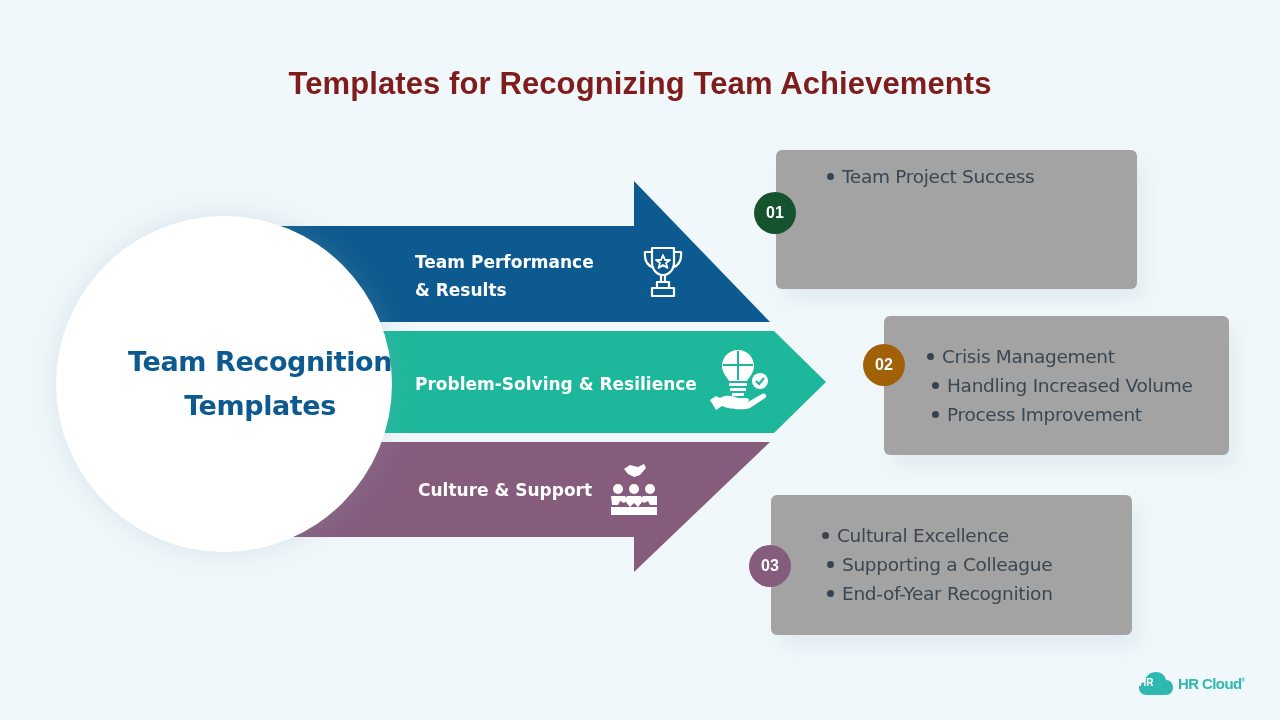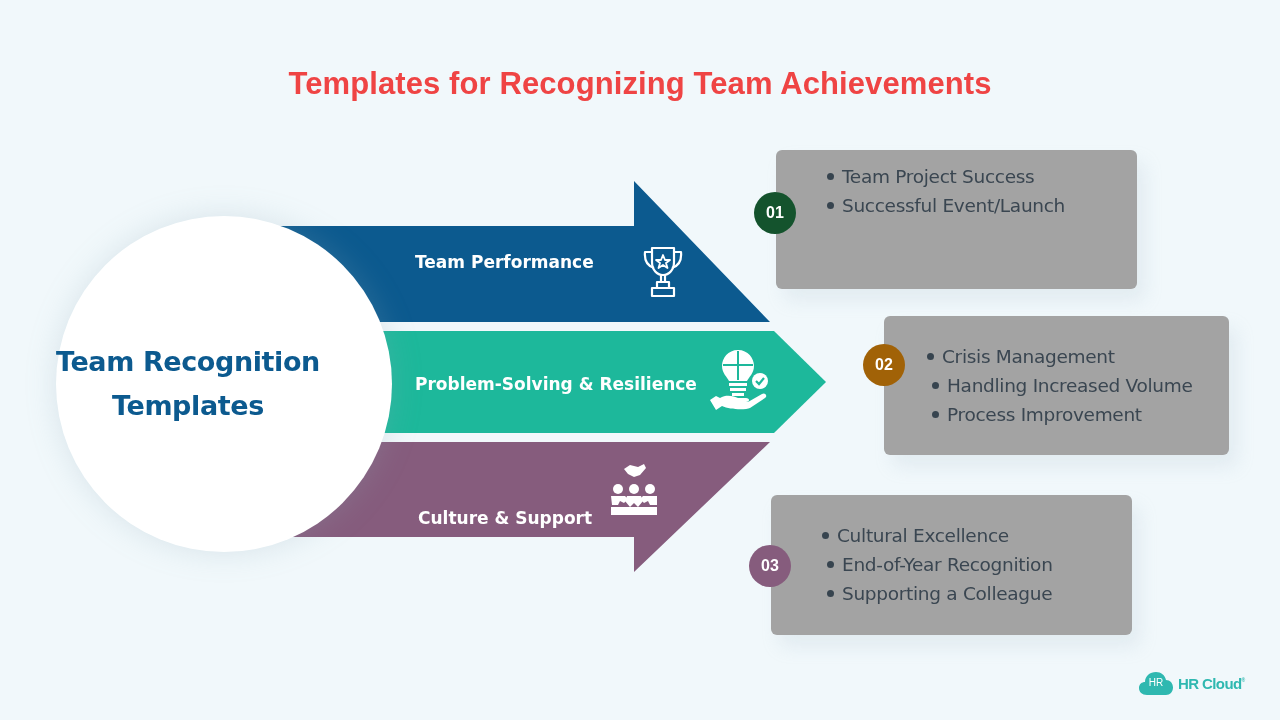--- a/index.html
+++ b/index.html
@@ -9,41 +9,41 @@
       font-family: "Liberation Sans", sans-serif;
       position: relative;
     }
     .page-title {
       position: absolute;
       left: 0; top: 66px; width: 1280px;
       text-align: center;
       font-family: "Liberation Sans", sans-serif;
       font-weight: bold;
       font-size: 31px;
-      color: #ef4444;
+      color: #7f1d1d;
       letter-spacing: 0.1px;
     }
     .arrows-svg { position: absolute; left: 0; top: 0; }
     .band-label {
       position: absolute;
       color: #ffffff;
       font-family: "DejaVu Sans", sans-serif;
       font-weight: bold;
       font-size: 17px;
       line-height: 28px;
     }
     .band-icon { position: absolute; }
     .hub-circle {
       position: absolute;
       left: 56px; top: 216px;
       width: 336px; height: 336px;
       border-radius: 50%;
       background: #ffffff;
       box-shadow: 0 0 30px rgba(140,170,185,0.25);
-      display: flex; align-items: center; justify-content: flex-start;
+      display: flex; align-items: center; justify-content: flex-end;
       text-align: center;
     }
     .hub-title {
       color: #0c5a8f;
       font-family: "DejaVu Sans", sans-serif;
       font-weight: bold;
       font-size: 27px;
       line-height: 44px;
       letter-spacing: -0.4px;
     }
@@ -85,22 +85,22 @@
       position: absolute;
       left: 1139px; top: 671px;
       display: flex; align-items: center;
     }
     .logo-cloud {
       width: 34px; height: 24px;
       position: relative;
     }
     .logo-cloud .hr {
       position: absolute; left: 0; top: 6px; width: 34px;
-      text-align: center;
-      color: #fff; font-size: 10px; font-weight: normal;
+      text-align: left;
+      color: #fff; font-size: 10px; font-weight: bold;
       font-family: "Liberation Sans", sans-serif;
     }
     .logo-text {
       margin-left: 5px;
       color: #2fb8b0;
       font-family: "Liberation Sans", sans-serif;
       font-weight: bold;
       font-size: 15px;
       letter-spacing: -0.6px;
     }
@@ -115,25 +115,26 @@
 
   <polygon points="270,226 634,226 634,181 770,322 270,322" fill="#0c5a8f"></polygon>
 
   <polygon points="270,331 774,331 826,382 774,433 270,433" fill="#1db89b"></polygon>
 
   <polygon points="270,442 770,442 634,572 634,537 270,537" fill="#865c7d"></polygon>
 </svg>
 
 <div class="band-label" style="left:415px; top:248px;">
   <div>Team Performance</div>
+  <div>&amp; Results</div>
 </div>
 <div class="band-label" style="left:415px; top:370px;">
   <div>Problem-Solving &amp; Resilience</div>
 </div>
-<div class="band-label" style="left:418px; top:476px;margin-top:28px;">
+<div class="band-label" style="left:418px; top:476px;">
   <div>Culture &amp; Support</div>
 </div>
 
 <svg class="band-icon" style="left:640px; top:244px;" width="46" height="56" viewBox="0 0 46 56">
   <g fill="none" stroke="#ffffff" stroke-width="2.2" stroke-linejoin="round">
     <path d="M12 4 H34 V18 C34 26 29 31 23 31 C17 31 12 26 12 18 Z"></path>
     <path d="M12 8 H5 C4 18 8 22 14 24"></path>
     <path d="M34 8 H41 C42 18 38 22 32 24"></path>
     <path d="M21 31 V38 H25 V31"></path>
     <path d="M17 38 H29 V44 H17 Z"></path>
@@ -173,39 +174,38 @@
 <div class="hub-circle">
   <div class="hub-title">
     <div>Team Recognition</div>
     <div>Templates</div>
   </div>
 </div>
 
 <div class="card" style="left:776px; top:150px; width:361px; height:139px;">
   <ul style="left:51px; top:12px;">
     <li><span class="dot"></span><span>Team Project Success</span></li>
-    <li><span class="dot"></span><span>Successful Event/Launch</span></li>
   </ul>
 </div>
 <div class="badge" style="left:754px; top:192px; background:#14532d;">01</div>
 
 <div class="card" style="left:884px; top:316px; width:345px; height:139px;">
   <ul style="left:43px; top:26px;">
     <li><span class="dot"></span><span>Crisis Management</span></li>
     <li style="padding-left:5px;"><span class="dot"></span><span>Handling Increased Volume</span></li>
     <li style="padding-left:5px;"><span class="dot"></span><span>Process Improvement</span></li>
   </ul>
 </div>
 <div class="badge" style="left:863px; top:344px; background:#a16207;">02</div>
 
 <div class="card" style="left:771px; top:495px; width:361px; height:140px;">
   <ul style="left:51px; top:26px;">
     <li><span class="dot"></span><span>Cultural Excellence</span></li>
+    <li style="padding-left:5px;"><span class="dot"></span><span>Supporting a Colleague</span></li>
     <li style="padding-left:5px;"><span class="dot"></span><span>End-of-Year Recognition</span></li>
-    <li style="padding-left:5px;"><span class="dot"></span><span>Supporting a Colleague</span></li>
   </ul>
 </div>
 <div class="badge" style="left:749px; top:545px; background:#865c7d;">03</div>
 
 <div class="logo">
   <div class="logo-cloud">
     <svg width="34" height="24" viewBox="0 0 34 24">
       <path d="M8 24 C3 24 0 21 0 17 C0 13 3 11 6 11 C6 5 11 1 17 1 C22 1 26 4 27 9 C31 9 34 12 34 16.5 C34 21 31 24 27 24 Z" fill="#2fb8b0"></path>
     </svg>
     <span class="hr">HR</span>

